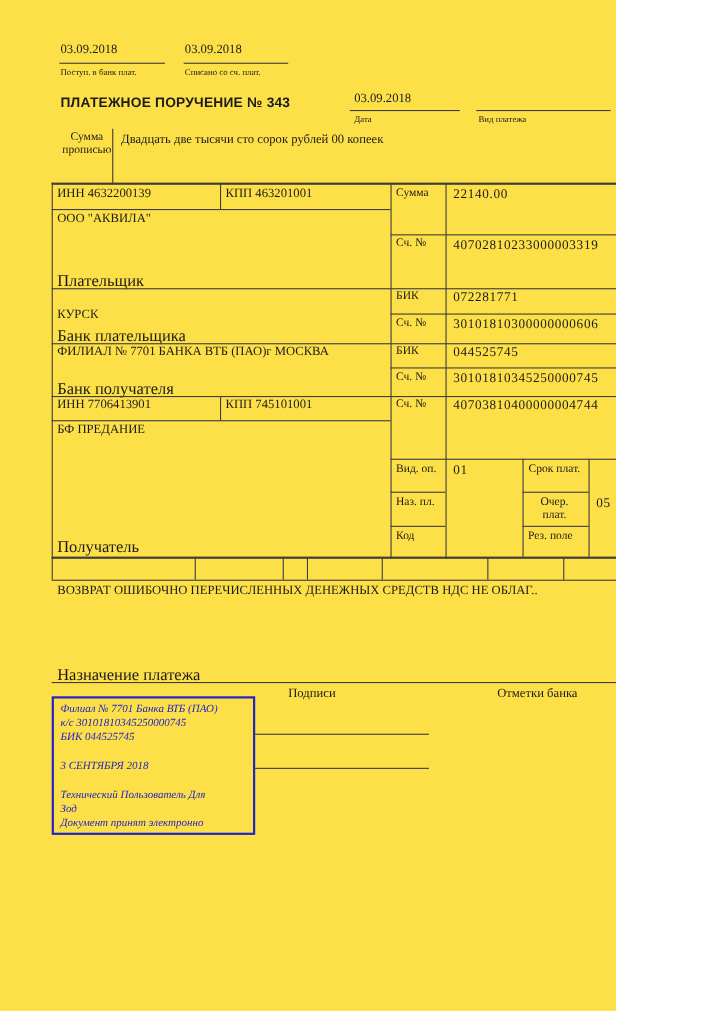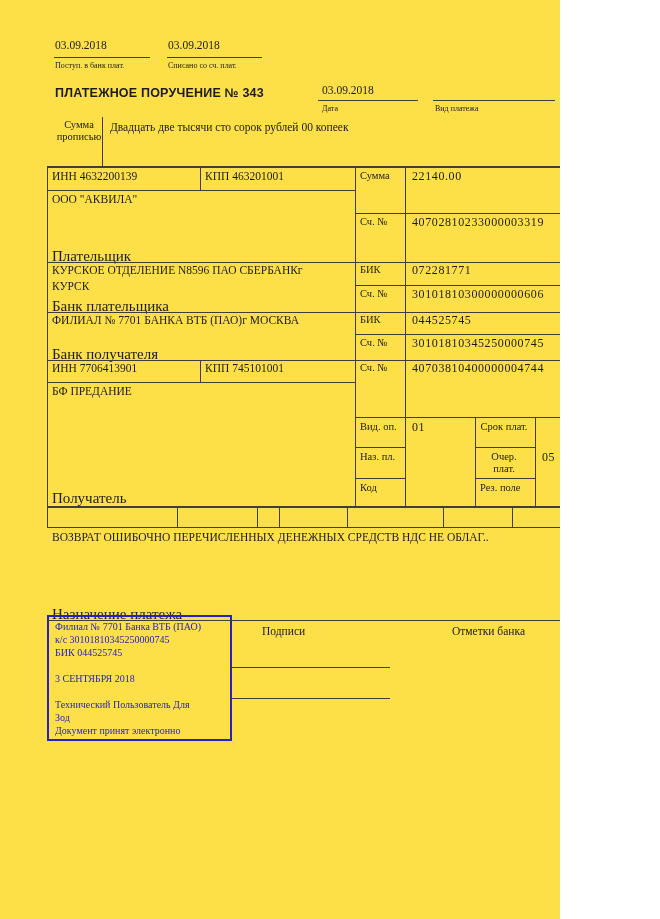--- a/index.html
+++ b/index.html
@@ -8,22 +8,22 @@
   .t{position:absolute;white-space:nowrap;line-height:1.15;}
   .wrap{white-space:normal;text-align:center;}
   .s12{font-size:11.5px;}
   .s10{font-size:10.5px;}
   .s9{font-size:15px;}
   .s8{font-size:8px;}
   .num{font-size:12px;letter-spacing:.6px;}
   .title{font-family:"Liberation Sans",sans-serif;font-weight:bold;font-size:12.5px;letter-spacing:.2px;}
   .box{position:absolute;border:2px solid #4c4c4c;background:#fff;box-sizing:border-box;}
   .hl,.vl{position:absolute;background:#3e3e3e;}
-  #stamp{position:absolute;left:47px;top:615px;width:169px;height:116px;
-         border:2px solid #2323c8;color:#2323c8;padding:3px 6px;font-size:10px;}
+  #stamp{position:absolute;left:47px;top:633px;width:169px;height:116px;
+         border:2px solid #2323c8;color:#2323c8;padding:3px 6px;font-size:10px;font-style:italic;}
   .stamp-line{min-height:13px;line-height:13px;white-space:nowrap;}
   #form-code-box{left:563px;top:38px;width:47px;height:19px;text-align:left;
                  font-size:11px;line-height:16px;}
   #ptype-box{left:578px;top:87px;width:30px;height:30px;}
 </style>
 </head>
 <body>
 
 <div id="doc">
 
@@ -46,21 +46,20 @@
 
   <div class="t s12" style="left:52px;top:170px">ИНН 4632200139</div>
   <div class="t s12" style="left:205px;top:170px">КПП 463201001</div>
   <div class="t s12" style="left:52px;top:193px">ООО "АКВИЛА"</div>
   <div class="t s9" style="left:52px;top:248px">Плательщик</div>
   <div class="t s10" style="left:360px;top:170px">Сумма</div>
   <div class="t num" style="left:412px;top:170px">22140.00</div>
   <div class="t s10" style="left:360px;top:216px">Сч. №</div>
   <div class="t num" style="left:412px;top:216px">40702810233000003319</div>
 
-  <div class="t s12" style="left:52px;top:264px">КУРСКОЕ ОТДЕЛЕНИЕ N8596 ПАО СБЕРБАНКг</div>
   <div class="t s12" style="left:52px;top:280px">КУРСК</div>
   <div class="t s9" style="left:52px;top:298px">Банк плательщика</div>
   <div class="t s10" style="left:360px;top:264px">БИК</div>
   <div class="t num" style="left:412px;top:264px">072281771</div>
   <div class="t s10" style="left:360px;top:288px">Сч. №</div>
   <div class="t num" style="left:412px;top:288px">30101810300000000606</div>
 
   <div class="t s12" style="left:52px;top:314px">ФИЛИАЛ № 7701 БАНКА ВТБ (ПАО)г МОСКВА</div>
   <div class="t s9" style="left:52px;top:346px">Банк получателя</div>
   <div class="t s10" style="left:360px;top:314px">БИК</div>

